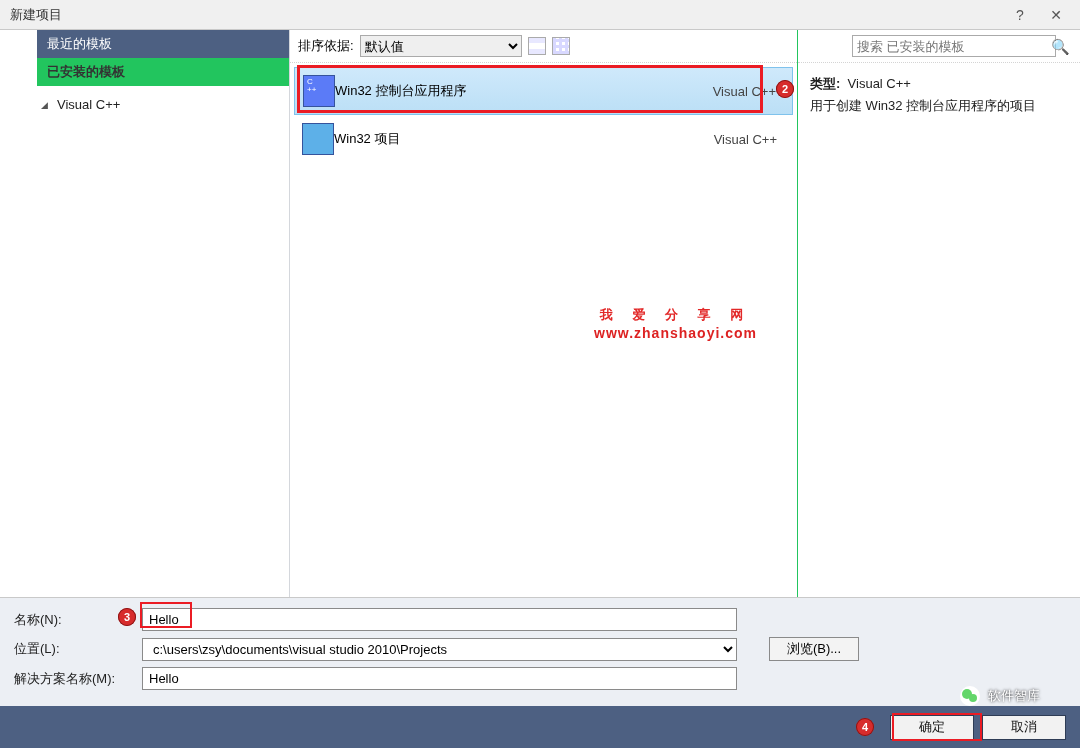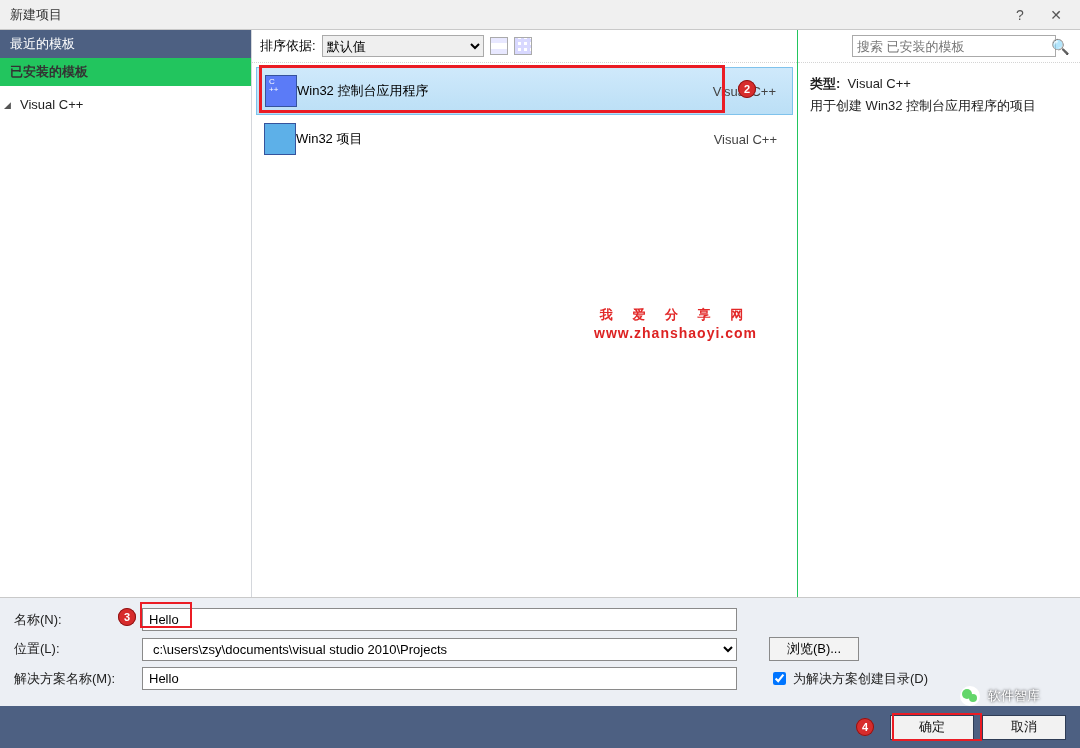--- a/index.html
+++ b/index.html
@@ -5,21 +5,21 @@
   * { box-sizing: border-box; font-family: "Microsoft YaHei", "Segoe UI", Arial, sans-serif; font-size: 13px; }
   html, body { margin: 0; padding: 0; width: 1080px; height: 748px; overflow: hidden; background: #4d6082; }
   .window { width: 1080px; height: 748px; display: flex; flex-direction: column; background: #fff; }
   
   .titlebar { height: 30px; background: #f0f0f0; border-bottom: 1px solid #c9c9c9; display: flex; align-items: center; padding: 0 6px 0 10px; color: #333; }
   .titlebar .spacer { flex: 1; }
   .titlebar .wbtn { width: 36px; height: 24px; display:flex; align-items:center; justify-content:center; color:#555; font-size:14px;}
   
   .body { flex: 1; display: flex; min-height: 0; background:#fff;}
   
-  .side { width: 252px; background: #fff; border-right: 1px solid #d4d7dc; display:flex; flex-direction:column; }
+  .side { width: 290px; background: #fff; border-right: 1px solid #d4d7dc; display:flex; flex-direction:column;padding-left:37px; }
   .sidehdr { background: #4d6082; color: #fff; padding: 5px 10px; }
   .sidehdr.light { background: #22c55e; color: #333; font-weight: bold; }
   .tree { padding: 8px 0 0 16px; color:#222; }
   .treeitem { padding:3px 4px; position:relative; }
   .treeitem.root::before { content:"◢"; font-size:9px; position:absolute; left:-12px; top:6px; color:#555;}
   
   .mid { flex: 1; display:flex; flex-direction:column; min-width:0; border-right:1px solid #22c55e; }
   .midtool { padding: 5px 8px; display:flex; align-items:center; gap: 6px; border-bottom:1px dotted #d4d4d4;}
   .midtool select { height:22px; width:162px; border:1px solid #aaa; font-size:13px; }
   .viewbtn { width:18px; height:18px; border:1px solid #aaa; display:inline-block; background:
@@ -149,24 +149,20 @@
       <select class="loc" style="max-width:595px;">
         <option>c:\users\zsy\documents\visual studio 2010\Projects</option>
       </select>
       <div style="width:12px;"></div>
       <button class="browse">浏览(B)...</button>
     </div>
     <div class="frow">
       <div class="lbl">解决方案名称(M):</div>
       <input type="text" style="max-width: 595px;" value="Hello">
       <div style="width:12px;"></div>
-      <label class="chkcell">
-        <input type="checkbox" checked="" style="">
-        <span>为解决方案创建目录(D)</span>
-      </label>
     </div>
 
     <span class="callout" style="left:118px; top:10px;">3</span>
     <div class="redbox3" style="left:140px; top:4px; width:52px; height:26px;"></div>
   </div>
 
   <div class="footer" style="position:relative;">
     <span class="callout" style="left:856px; top:12px;">4</span>
     <div style="position:absolute; border:2px solid #eb1c24; right:98px; top:7px; width:90px; height:28px; pointer-events:none;"></div>
     <button>确定</button>

